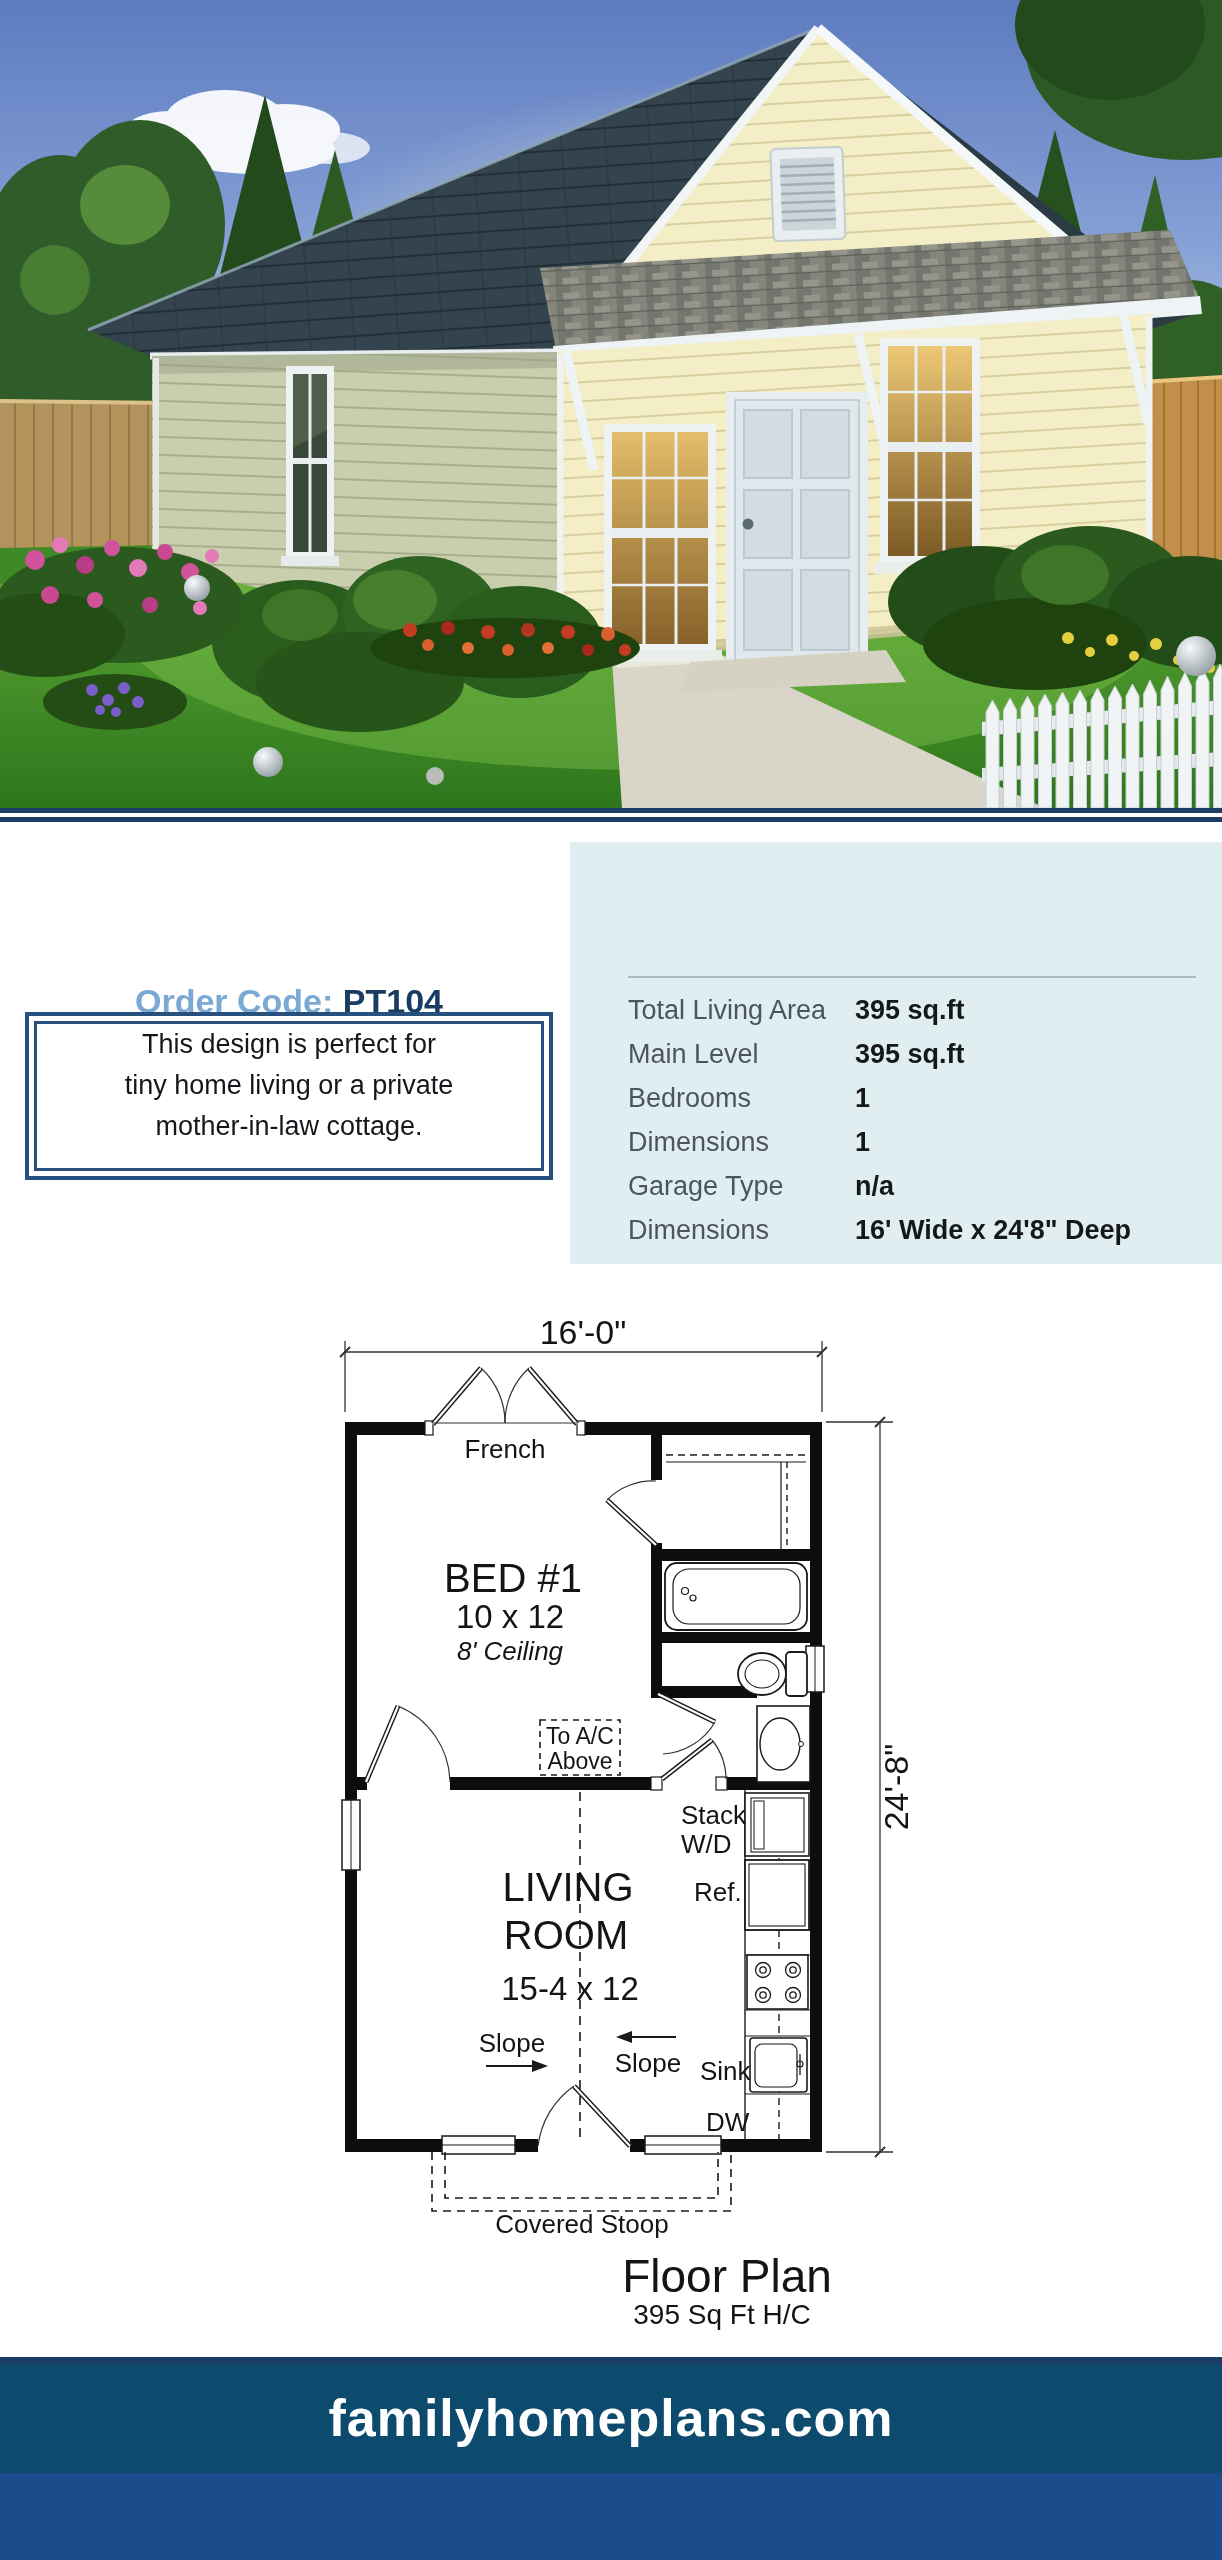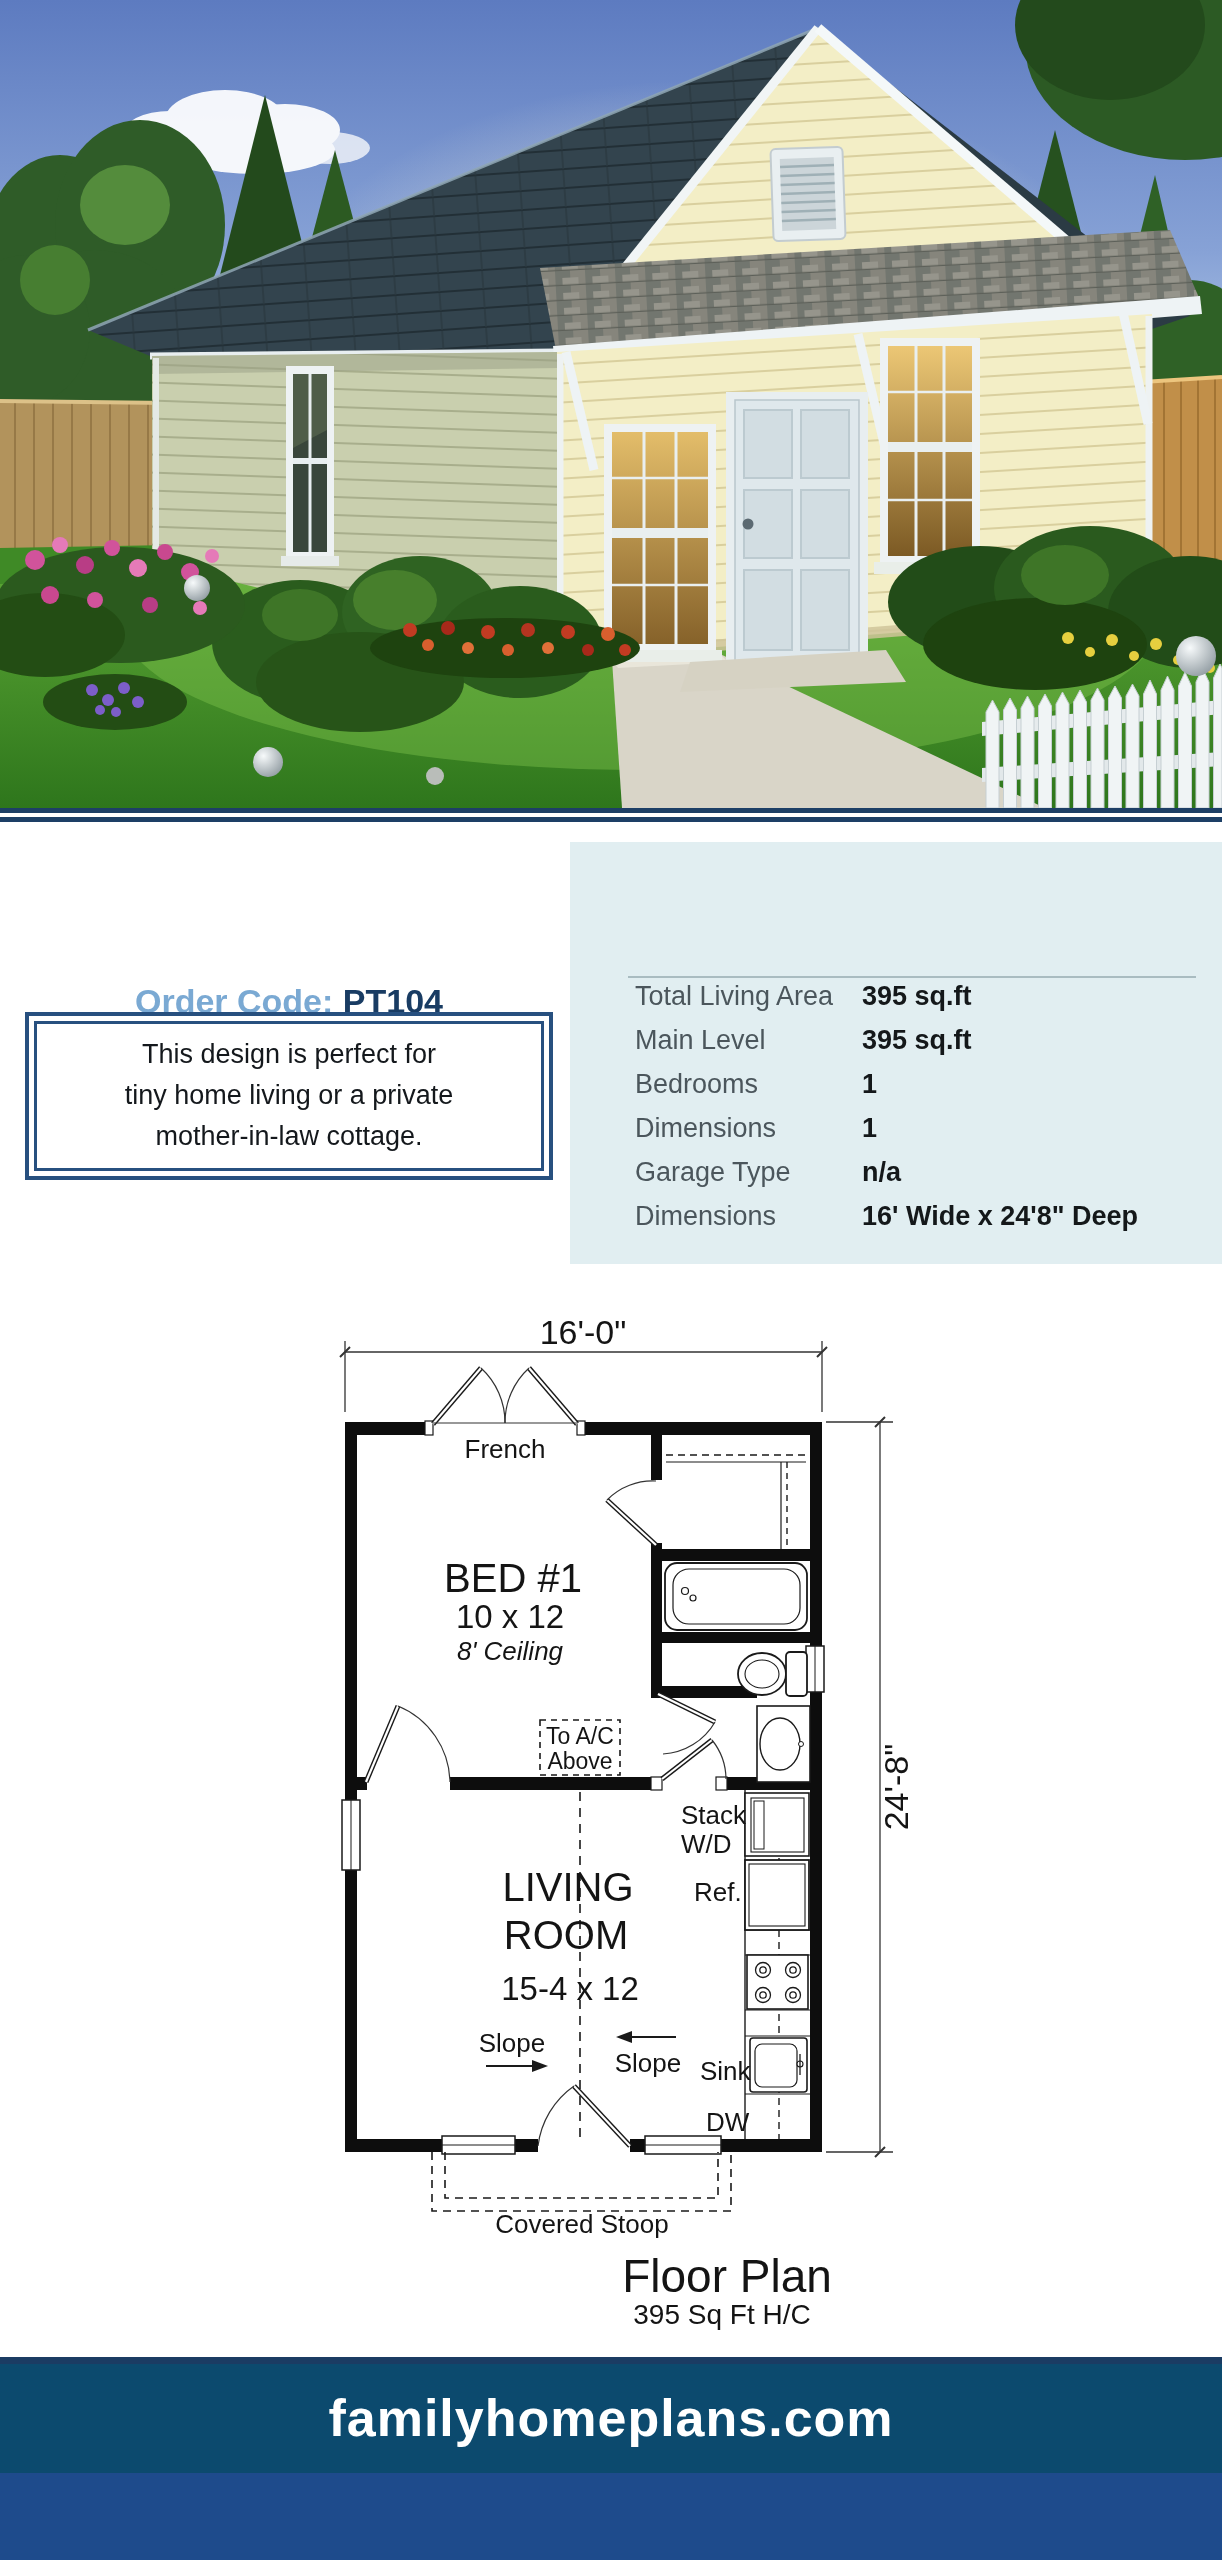--- a/index.html
+++ b/index.html
@@ -17,28 +17,28 @@
   #order-code{position:absolute;left:25px;top:976px;width:528px;height:50px;
               text-align:center;font-size:34px;font-weight:bold;line-height:50px;}
   #order-code .lbl{color:#7aa9d3;}
   #order-code .val{color:#193c63;}
   
   #desc-box{position:absolute;left:25px;top:1012px;width:528px;height:168px;
             border:4px solid #27507f;box-sizing:border-box;}
   #desc-inner{position:absolute;left:5px;top:5px;right:5px;bottom:5px;
               border:3px solid #27507f;text-align:center;}
   #desc-inner .line{font-size:27px;color:#14181c;line-height:41px;}
-  #desc-inner .line:first-child{margin-top:10px;}
+  #desc-inner .line:first-child{}
   
   #info-panel{position:absolute;left:570px;top:842px;width:652px;height:422px;background:#e1eef1;}
   #panel-header{position:absolute;left:58px;top:56px;line-height:66px;white-space:nowrap;}
   #panel-header .prefix{font-size:41px;color:#3a4247;letter-spacing:.5px;}
   #panel-header .number{font-size:60px;font-weight:bold;color:#2d5c9d;margin-left:14px;}
   #panel-divider{position:absolute;left:58px;right:26px;top:134px;height:2px;background:#a9bcc1;}
-  #spec-table{position:absolute;left:58px;top:132px;right:24px;margin-left:7px;}
+  #spec-table{position:absolute;left:58px;top:146px;right:24px;}
   .spec-row{display:grid;grid-template-columns:227px 1fr;height:44px;align-items:center;}
   .spec-label{font-size:27px;color:#4b565c;}
   .spec-value{font-size:27px;font-weight:bold;color:#14181a;}
   
   #floorplan{position:absolute;left:300px;top:1305px;width:622px;height:1050px;}
   
   #footer-rule{position:absolute;left:0;top:2357px;width:1222px;height:7px;background:#1b3c63;}
   #footer-mid{position:absolute;left:0;top:2364px;width:1222px;height:109px;background:#0c4a6e;
               text-align:center;line-height:109px;}
   #footer-mid .site{font-size:52px;font-weight:bold;color:#ffffff;letter-spacing:1px;}

